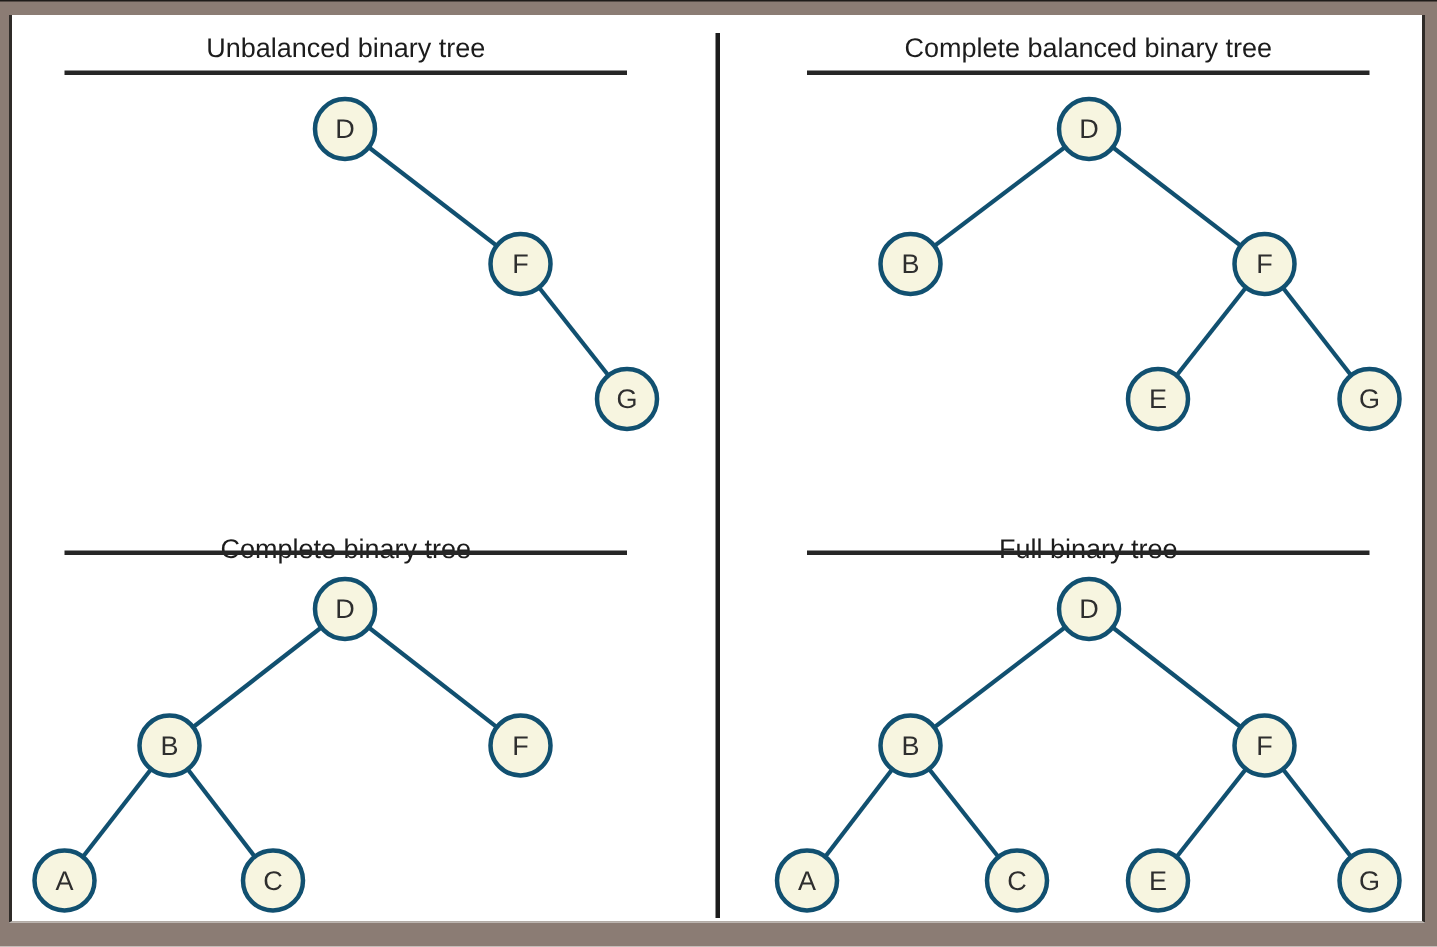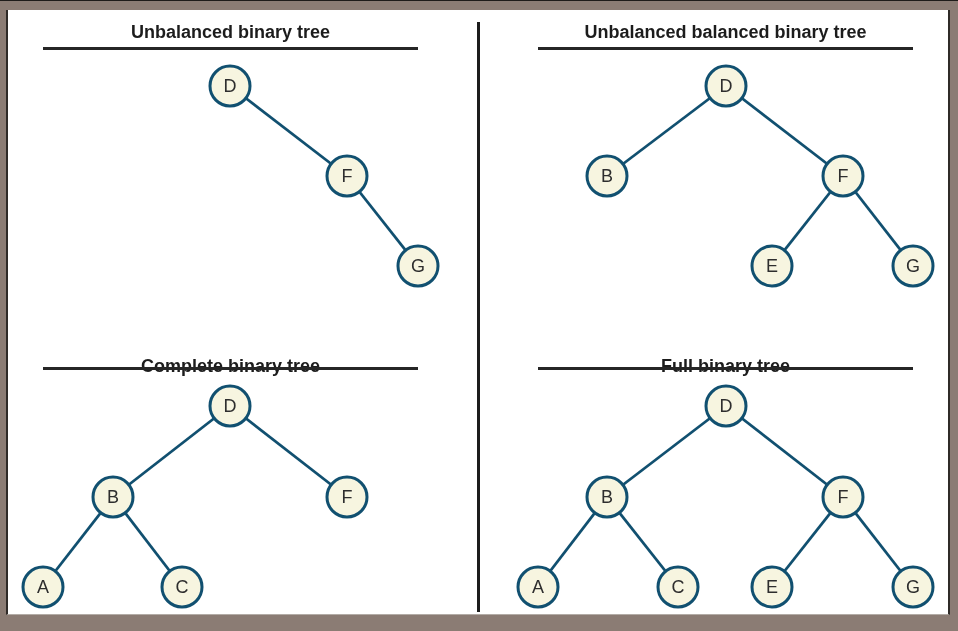--- a/index.html
+++ b/index.html
@@ -29,21 +29,21 @@
     position: absolute;
     left: 477px; top: 22px;
     width: 3px; height: 590px;
     background: #1c1c1c;
   }
   .panel-title {
     position: absolute;
     width: 375px;
     text-align: center;
     font-size: 18px;
-    font-weight: bold;
+    font-weight: normal;
     color: #1c1c1c;
     letter-spacing: 0px;
     white-space: nowrap;
   }
   #title-0, #title-1 { top: 22px; }
   #title-2, #title-3 { top: 356px; }
   #title-0, #title-2 { left: 43px; }
   #title-1, #title-3 { left: 538px; }
   .title-rule {
     position: absolute;
@@ -66,21 +66,21 @@
 </head>
 <body style="background: rgb(139, 124, 116);">
 
 <div class="top-edge-line" style="background: rgb(30, 27, 25);"></div>
 
 <div class="content" style="background: rgb(255, 255, 255);"></div>
 
 <div class="divider" style="background: rgb(28, 28, 28);"></div>
 
 <div class="panel-title" id="title-0" style="color: rgb(28, 28, 28);">Unbalanced binary tree</div>
-<div class="panel-title" id="title-1" style="color: rgb(28, 28, 28);">Unbalanced balanced binary tree</div>
+<div class="panel-title" id="title-1" style="color: rgb(28, 28, 28);">Complete balanced binary tree</div>
 <div class="panel-title" id="title-2" style="color: rgb(28, 28, 28);">Complete binary tree</div>
 <div class="panel-title" id="title-3" style="color: rgb(28, 28, 28);">Full binary tree</div>
 
 <div class="title-rule" id="rule-0" style="background: rgb(38, 38, 38);"></div>
 <div class="title-rule" id="rule-1" style="background: rgb(38, 38, 38);"></div>
 <div class="title-rule" id="rule-2" style="background: rgb(38, 38, 38);"></div>
 <div class="title-rule" id="rule-3" style="background: rgb(38, 38, 38);"></div>
 
 <svg class="tree-layer" id="tree-svg" viewBox="0 0 958 631">
     <g>

